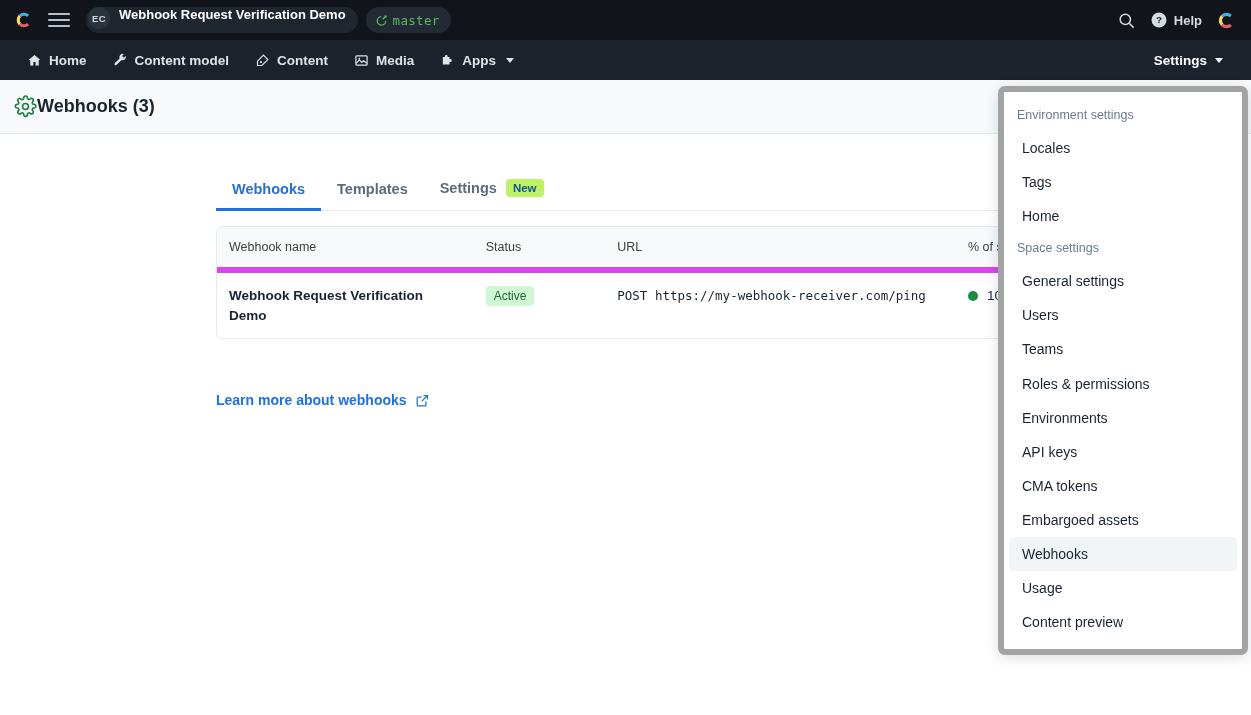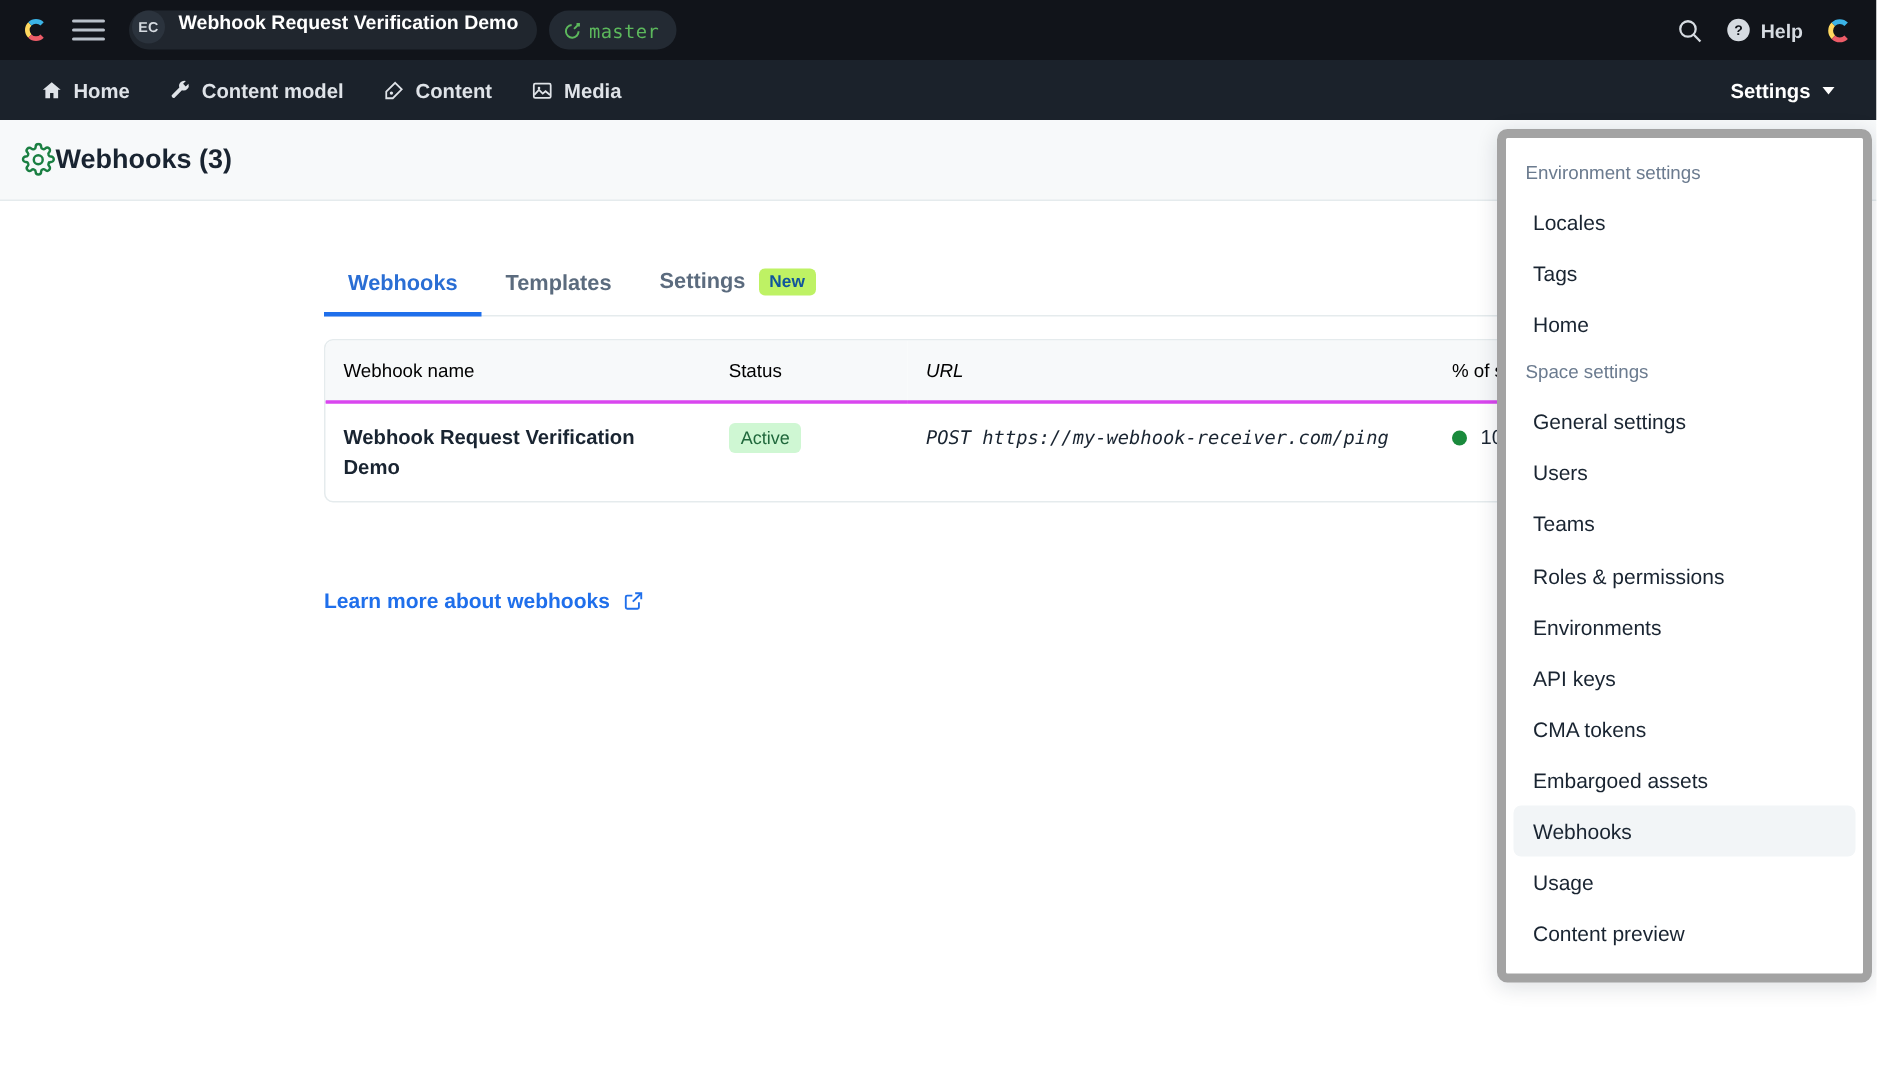--- a/index.html
+++ b/index.html
@@ -121,32 +121,32 @@
   
   .table-wrap {
     position: absolute; top: 92px; left: 216px;
     width: 1029px;
     border: 1px solid #e5ebed; border-radius: 6px;
     background: #fff; overflow: hidden;
   }
   table { width: 100%; border-collapse: collapse; table-layout: fixed; }
   thead th {
     background: #f7f9fa; text-align: left;
-    font-size: 12.5px; font-weight: normal; color: #000000;
-    padding: 13px 12px; border-bottom: 2px solid #d946ef;
+    font-size: 12.5px; font-weight: normal; color: #404040;
+    padding: 13px 12px; border-bottom: 6px solid #d946ef;
   }
   tbody td {
     padding: 13px 12px; vertical-align: top;
     font-size: 13.5px; color: #192431;
     border-bottom: 1px solid #eef1f3;
   }
   tbody tr:last-child td { border-bottom: none; }
   .col-name { width: 205px; }
   .col-status { width: 105px; }
-  .col-url { width: 280px; font-style: italic; }
+  .col-url { width: 280px; }
   .col-pct { width: 170px; }
   .col-actions { width: 60px; }
   .wh-name { font-weight: bold; line-height: 1.45; }
   .badge-active {
     display: inline-block; background: #cff7d3; color: #20683c;
     font-size: 12px; border-radius: 4px; padding: 3px 8px;
   }
   .url-cell {
     font-family: "DejaVu Sans Mono", monospace;
     font-size: 12.5px; line-height: 1.6; color: #192431;
@@ -273,20 +273,29 @@
   </div>
   <div class="nav-item">
     <span>
       <svg width="15" height="15" viewBox="0 0 24 24" fill="none" stroke="#dfe3e8" stroke-width="1.9">
           <rect x="3" y="4.5" width="18" height="15" rx="1.5"></rect>
           <path d="M3.5 16.5 8.5 11l4 4 3-2.5 4.8 4"></path>
           <circle cx="8.5" cy="9" r="1.4" fill="#dfe3e8" stroke="none"></circle>
         </svg>
     </span>
     <span>Media</span>
+  </div>
+  <div class="nav-item">
+    <span>
+      <svg width="15" height="15" viewBox="0 0 24 24" fill="#dfe3e8">
+          <path d="M10 3a2.2 2.2 0 0 1 2.2 2.2c0 .5-.2.9-.4 1.3h3.4v3.4c.4-.3.8-.4 1.3-.4A2.2 2.2 0 0 1 18.7 12a2.2 2.2 0 0 1-2.2 2.5c-.5 0-.9-.1-1.3-.4v4.1H4.5V6.5h3.7c-.2-.4-.4-.8-.4-1.3A2.2 2.2 0 0 1 10 3z"></path>
+        </svg>
+    </span>
+    <span>Apps</span>
+    <span class="caret"></span>
   </div>
 
   <div class="nav-right">
     <div class="nav-settings">
       <span>Settings</span>
       <span class="caret"></span>
     </div>
   </div>
 </div>
 

